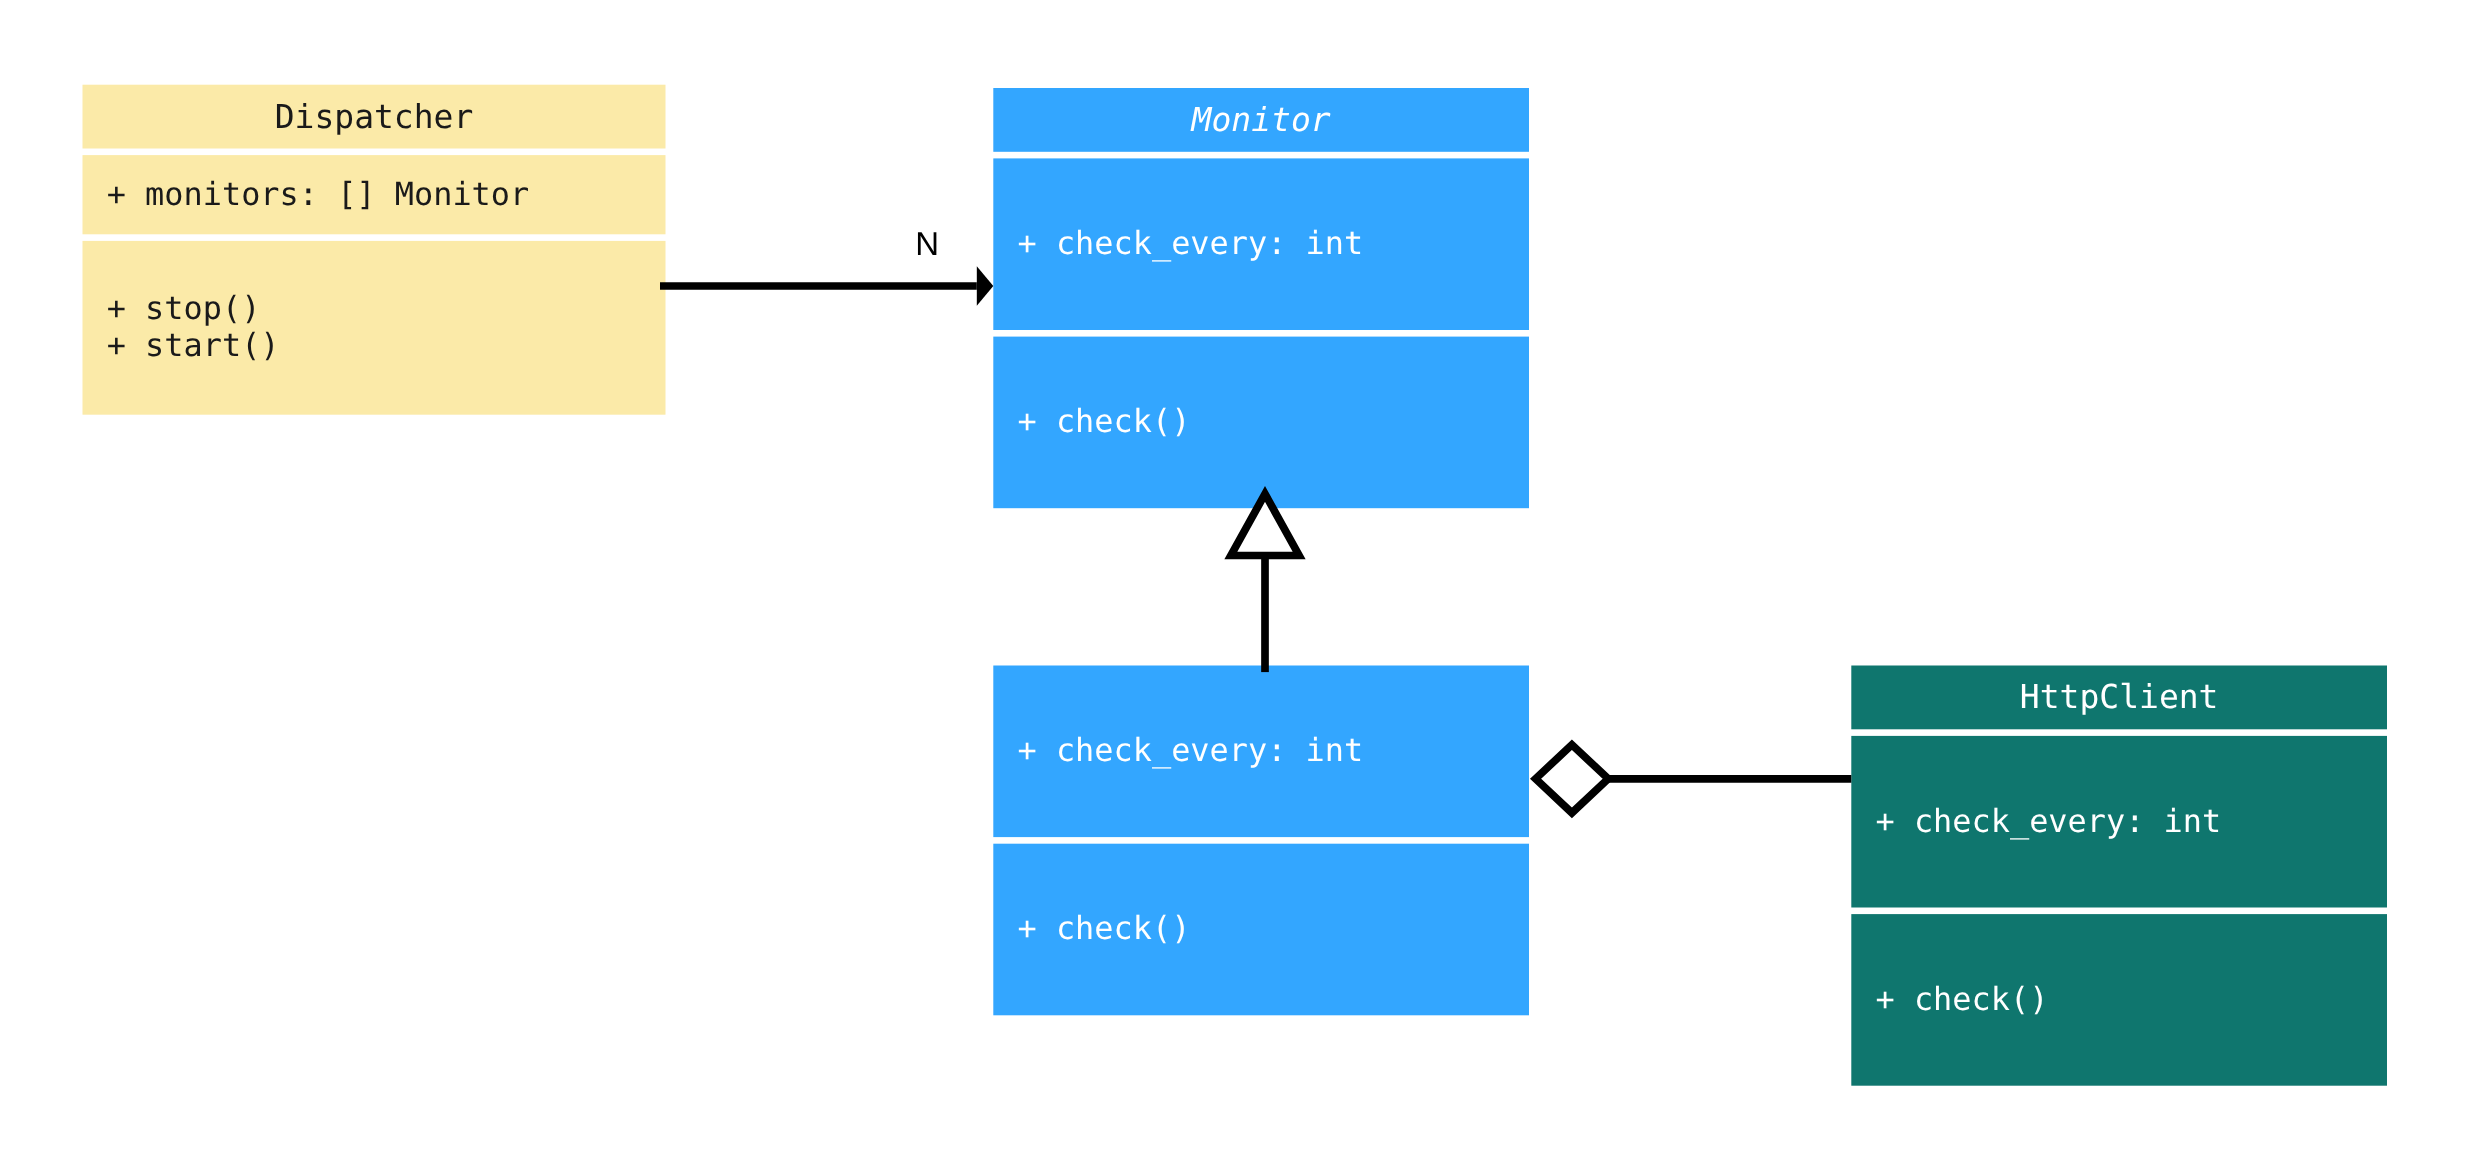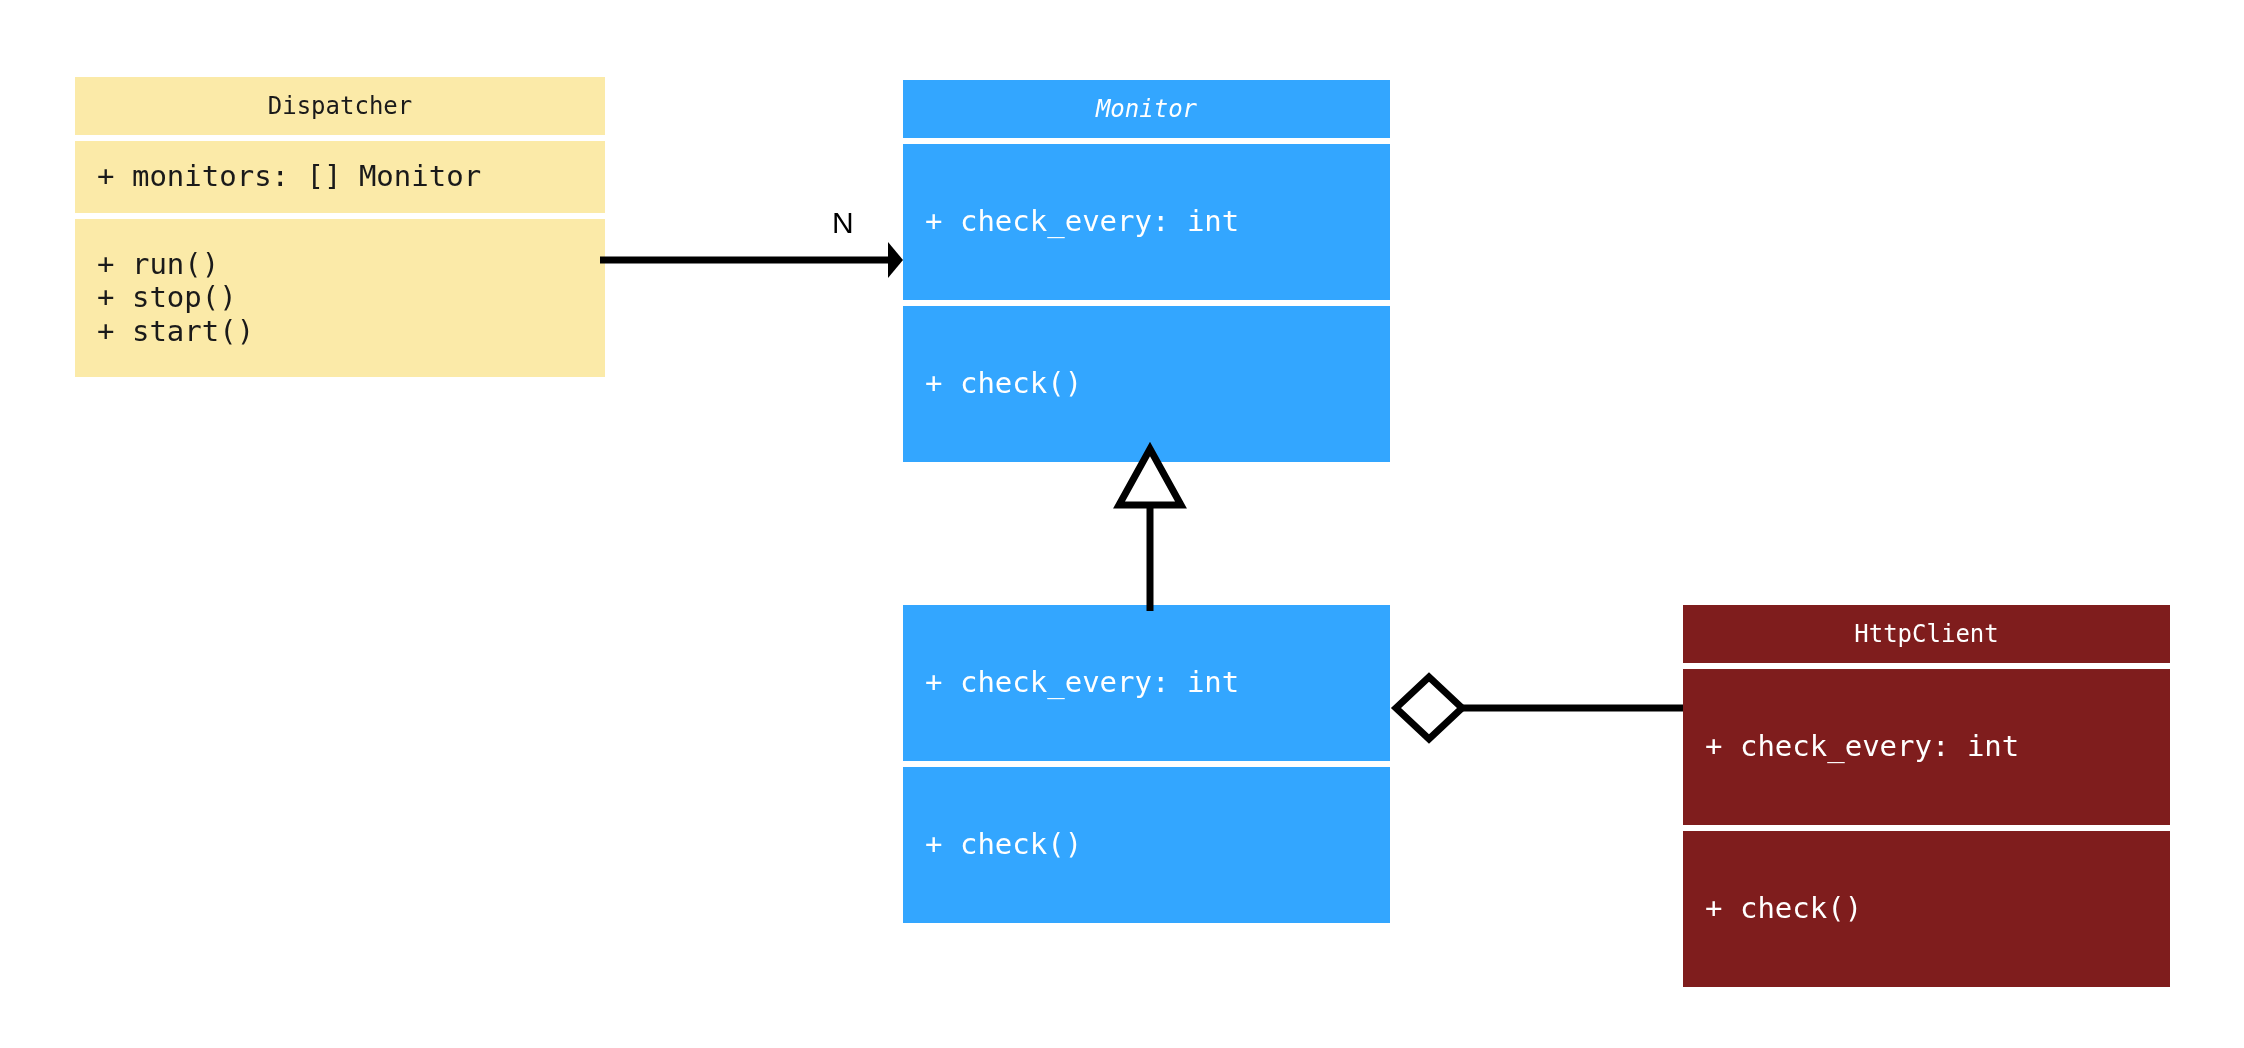--- a/index.html
+++ b/index.html
@@ -32,21 +32,21 @@
   }
   .compartment.title {
     align-items: center;
     justify-content: center;
   }
   .compartment.members {
     padding-left: 22px;
   }
 
   .class-name {
-    font-size: 24px;
+    font-size: 30px;
     letter-spacing: 0px;
     white-space: pre;
   }
   .class-name.abstract {
     font-style: italic;
   }
   .member-line {
     font-size: 29px;
     white-space: pre;
     line-height: 1.16;
@@ -54,21 +54,21 @@
 
   
   .theme-yellow .compartment { background: #fbeaa8; }
   .theme-yellow .class-name,
   .theme-yellow .member-line { color: #1a1a1a; }
 
   .theme-blue .compartment { background: #33a6ff; }
   .theme-blue .class-name,
   .theme-blue .member-line { color: #ffffff; }
 
-  .theme-green .compartment { background: #7f1d1d; }
+  .theme-green .compartment { background: #0f766e; }
   .theme-green .class-name,
   .theme-green .member-line { color: #ffffff; }
 
   
   #class-dispatcher { left: 75px;  top: 77px;  width: 530px; }
   #class-dispatcher .title   { height: 58px; }
   #class-dispatcher .attrs   { height: 72px; }
   #class-dispatcher .methods { height: 158px; }
 
   #class-monitor { left: 903px; top: 80px; width: 487px; }
@@ -106,21 +106,20 @@
 <div id="canvas">
 
   <div class="uml-class theme-yellow" id="class-dispatcher">
     <div class="compartment title">
       <span class="class-name">Dispatcher</span>
     </div>
     <div class="compartment members attrs">
       <span class="member-line">+ monitors: [] Monitor</span>
     </div>
     <div class="compartment members methods">
-      <span class="member-line">+ run()</span>
       <span class="member-line">+ stop()</span>
       <span class="member-line">+ start()</span>
     </div>
   </div>
 
   <div class="uml-class theme-blue" id="class-monitor">
     <div class="compartment title">
       <span class="class-name abstract">Monitor</span>
     </div>
     <div class="compartment members attrs">

